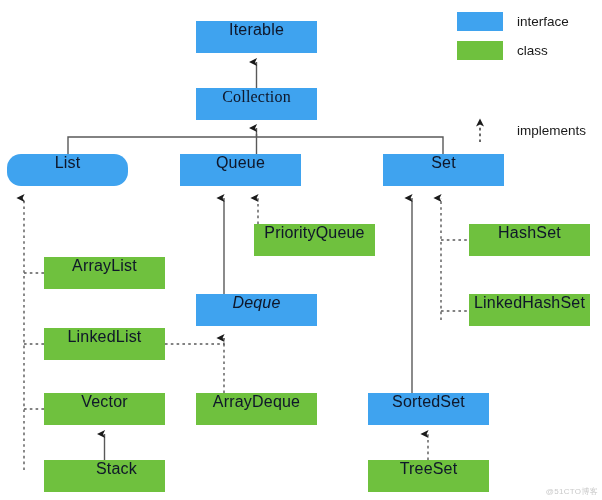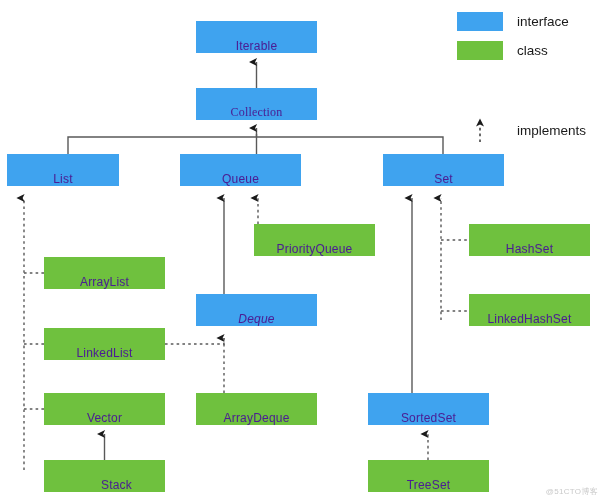--- a/index.html
+++ b/index.html
@@ -22,24 +22,24 @@
     position: absolute;
     left: 0;
     top: 0;
     width: 602px;
     height: 500px;
   }
   .node {
     position: absolute;
     box-sizing: border-box;
     display: flex;
-    align-items: flex-end;
+    align-items: flex-start;
     justify-content: center;
-    color: #4c1d95;
-    font-size: 12px;
+    color: #0f172a;
+    font-size: 16px;
     letter-spacing: 0.2px;
     white-space: nowrap;
     text-shadow: 0 0 1px rgba(0,0,0,0.07);
   }
   .node.interface { background: #3fa3ef; }
   .node.klass { background: #6fc13e; }
 
   
   #legend {
     position: absolute;
@@ -147,21 +147,21 @@
       <line x1="428" y1="460" x2="428" y2="434" stroke="#595959" stroke-width="1.4" stroke-dasharray="2.6 3.2" marker-end="url(#arrowhead)"></line>
     </g>
   </svg>
 
   <div class="node interface" style="left: 196px; top: 21px; width: 121px; height: 32px; background: rgb(63, 163, 239);">
       <span>Iterable</span>
     </div>
   <div class="node interface" style="left: 196px; top: 88px; width: 121px; height: 32px; background: rgb(63, 163, 239); font-family: Liberation Serif, serif;">
       <span>Collection</span>
     </div>
-  <div class="node interface" style="left: 7px; top: 154px; width: 112px; height: 32px; background: rgb(63, 163, 239);">
+  <div class="node interface" style="left: 7px; top: 154px; width: 121px; height: 32px; background: rgb(63, 163, 239); border-radius: 14px;">
       <span>List</span>
     </div>
   <div class="node interface" style="left: 180px; top: 154px; width: 121px; height: 32px; background: rgb(63, 163, 239);">
       <span>Queue</span>
     </div>
   <div class="node interface" style="left: 383px; top: 154px; width: 121px; height: 32px; background: rgb(63, 163, 239);">
       <span>Set</span>
     </div>
   <div class="node klass" style="left: 247px; top: 224px; width: 121px; height: 32px; background: rgb(111, 193, 62); margin-left: 7px;">
       <span>PriorityQueue</span>

